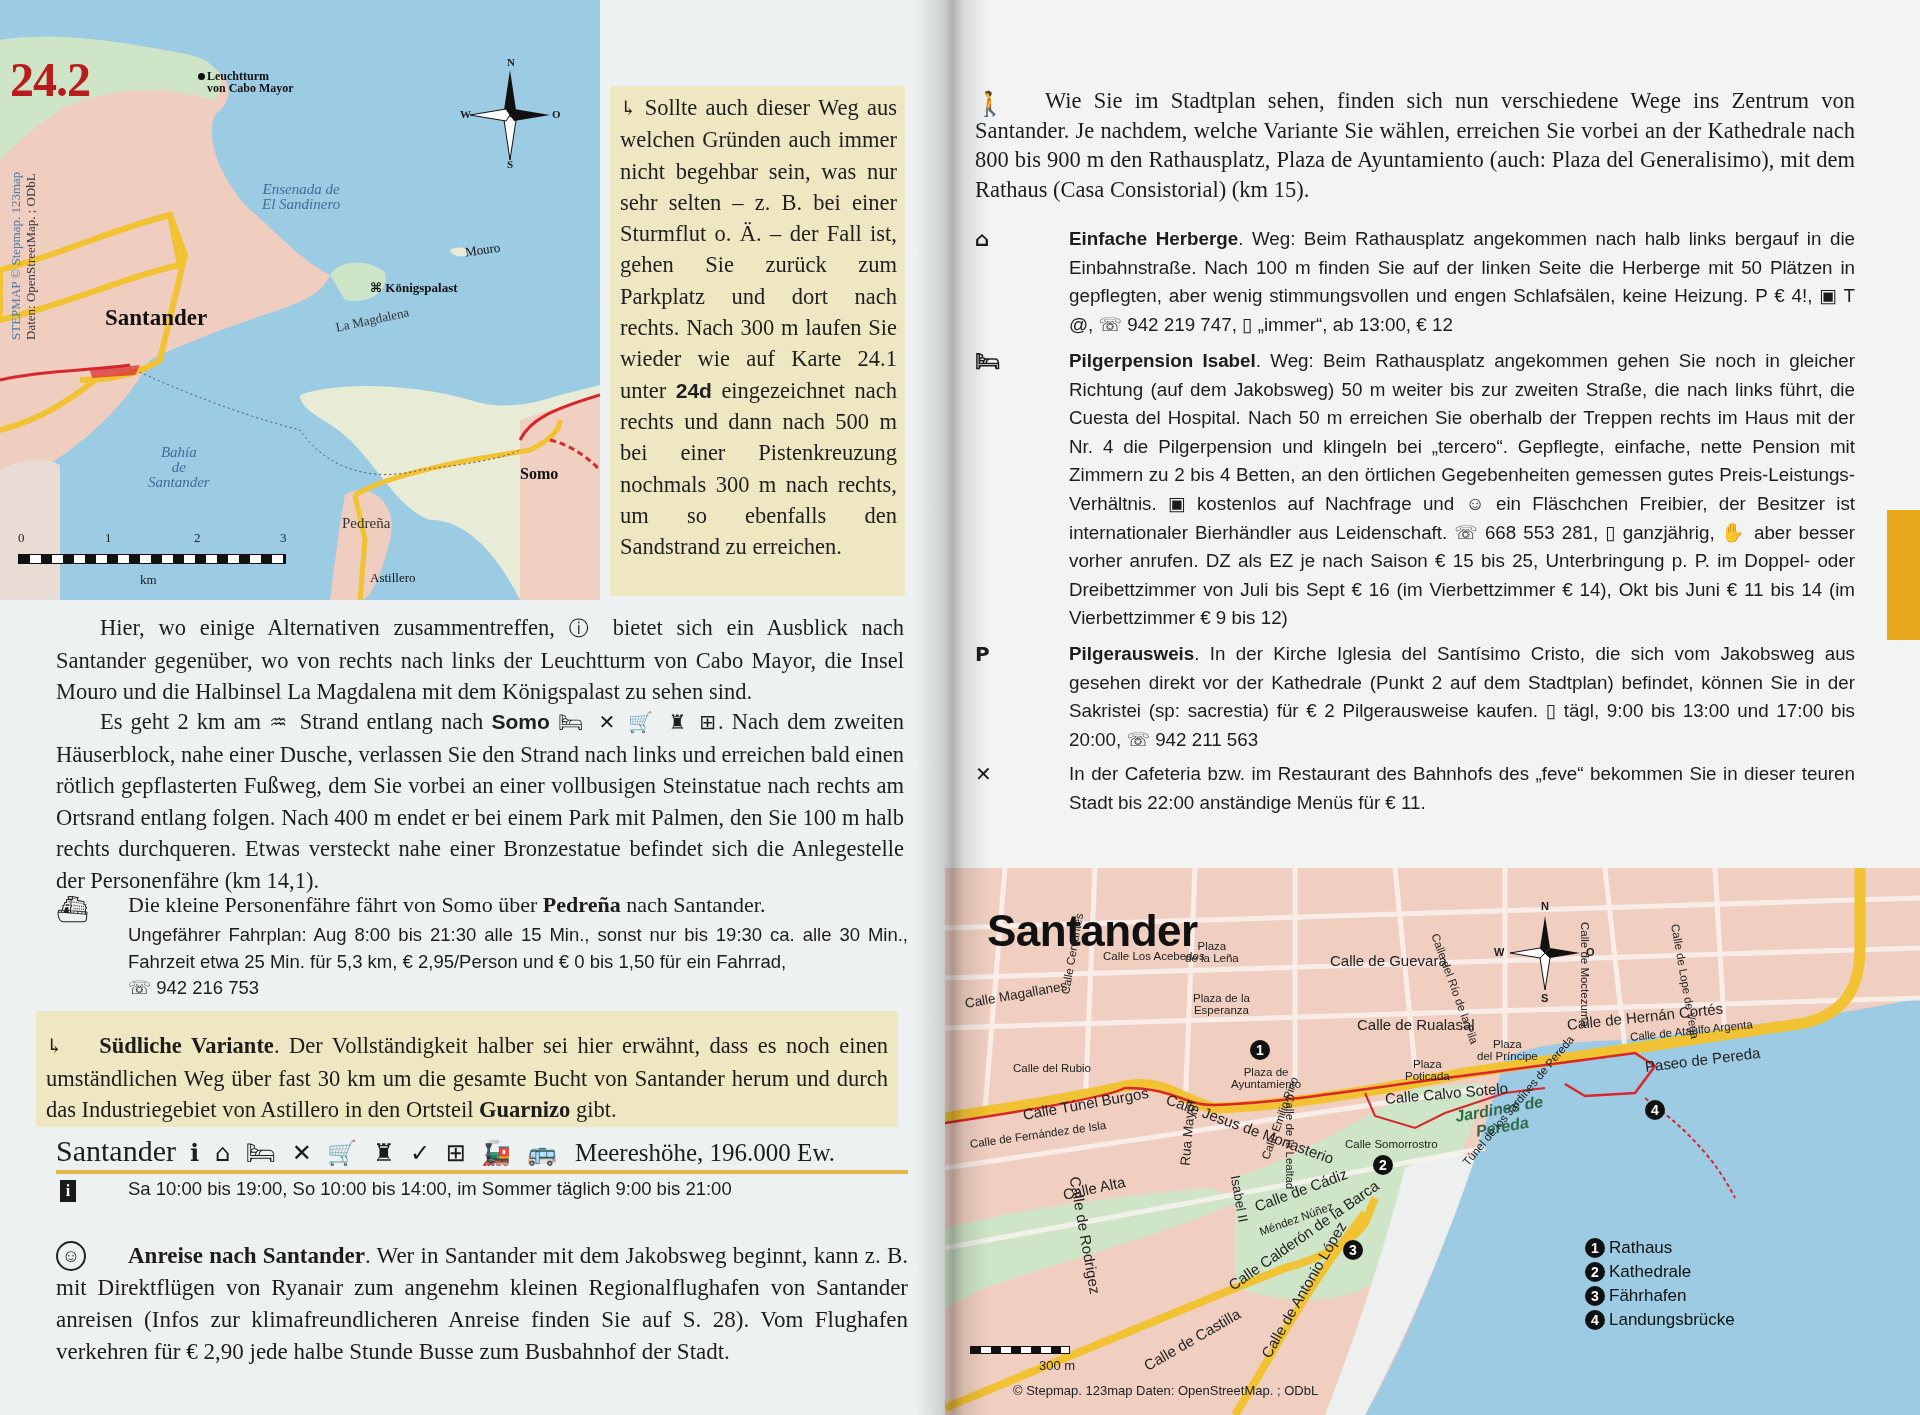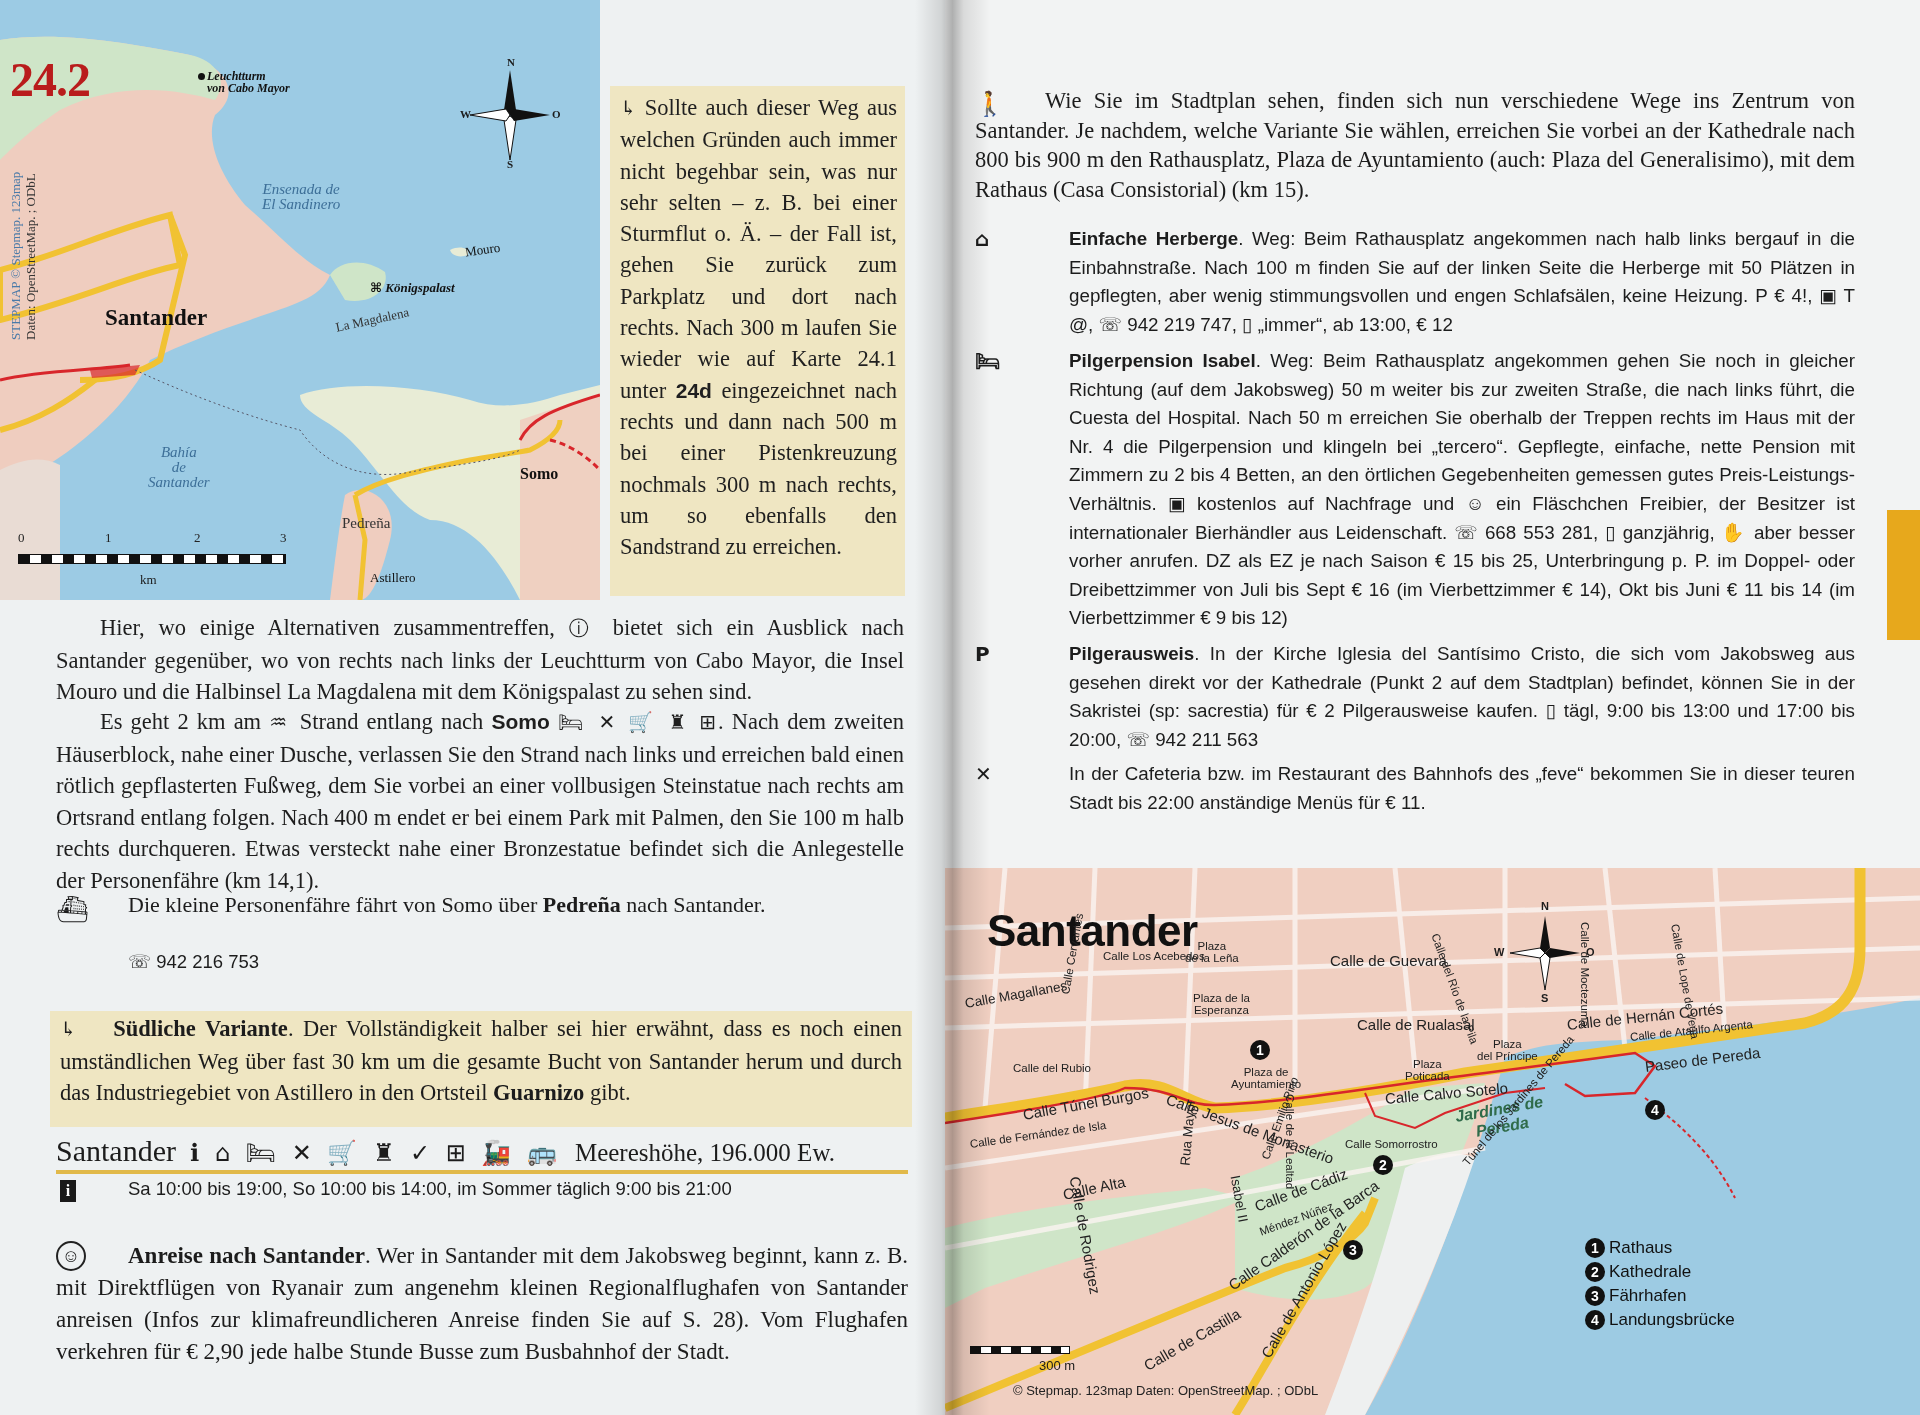--- a/index.html
+++ b/index.html
@@ -11,21 +11,21 @@
   .page-right { left: 945px; width: 975px; background: #f2f3f3; }
   .gutter { position: absolute; left: 915px; top: 0; width: 75px; height: 1415px;
     background: linear-gradient(90deg, rgba(0,0,0,0) 0%, rgba(0,0,0,0.12) 35%, rgba(0,0,0,0.28) 50%, rgba(0,0,0,0.10) 65%, rgba(0,0,0,0) 100%); z-index: 20; pointer-events: none; }
 
   
   .map-overview { position: absolute; left: 0; top: 0; width: 600px; height: 600px; background: #9ccbe4; overflow: hidden; }
   .map-overview svg { position: absolute; left: 0; top: 0; }
   .map-num { position: absolute; left: 10px; top: 52px; font-size: 48px; font-weight: bold; letter-spacing: -1px; color: #b91c1c; }
   .map-label { position: absolute; font-size: 13px; color: #111; white-space: nowrap; }
   .map-label.bold { font-weight: bold; }
-  .map-label.italic { font-style: italic; }
+  .map-label.italic { }
   .map-label.water { color: #3d6f98; font-style: italic; font-size: 15px; line-height: 15px; text-align: center; }
   .map-label.city { font-size: 23px; font-weight: bold; }
   .map-label.town { font-size: 16px; font-weight: bold; }
   .map-label.place { font-size: 15px; color: #333; }
   .credit-vert { position: absolute; left: 8px; top: 340px; transform: rotate(-90deg); transform-origin: left top; font-size: 13px; color: #333; white-space: nowrap; line-height: 15px; }
   .credit-vert .stepmap { color: #4a7aa8; }
   .compass { position: absolute; }
   .compass .c-lbl { position: absolute; font-size: 11px; font-weight: bold; }
   .scalebar { position: absolute; left: 18px; top: 530px; }
   .scalebar .ticks { position: absolute; left: 0; top: 0; width: 280px; height: 16px; }
@@ -45,21 +45,21 @@
   .body-text { position: absolute; font-size: 22.5px; line-height: 31.5px; text-align: justify; color: #1e1e1e; }
   .indent { text-indent: 44px; }
   .b { font-weight: bold; }
   .icons-inline { font-family: "DejaVu Sans", sans-serif; font-size: 20px; letter-spacing: 2px; }
 
   .ferry-block { position: absolute; left: 56px; top: 890px; width: 850px; }
   .ferry-block .ico { position: absolute; left: 0; top: 4px; font-size: 26px; }
   .ferry-block .lead { position: absolute; left: 72px; top: 0; font-size: 22px; line-height: 30px; }
   .ferry-block .small { position: absolute; left: 72px; top: 32px; width: 780px; font-size: 18.5px; line-height: 26.5px; text-align: justify; }
 
-  .variant-box { position: absolute; left: 50px; top: 1011px; width: 862px; height: 116px; background: #efe6c2; padding: 2px 10px 0 10px; }
+  .variant-box { position: absolute; left: 36px; top: 1011px; width: 862px; height: 116px; background: #efe6c2; padding: 19px 10px 0 10px; }
   .variant-box p { font-size: 22.5px; line-height: 31.5px; text-align: justify; }
 
   .city-head { position: absolute; left: 56px; top: 1132px; width: 852px; height: 42px; border-bottom: 4px solid #e1b94a; display: flex; align-items: flex-end; gap: 14px; padding-bottom: 2px; }
   .city-head .name { font-size: 30px; line-height: 34px; }
   .city-head .icons { font-family: "DejaVu Sans", sans-serif; font-size: 24px; letter-spacing: 4px; line-height: 30px; }
   .city-head .meta { font-size: 25px; line-height: 30px; }
 
   .info-block { position: absolute; left: 56px; top: 1174px; width: 850px; }
   .info-block .ico { position: absolute; left: 4px; top: 6px; width: 16px; height: 22px; background: #1a1a1a; color: #fff; font-weight: bold; font-size: 16px; text-align: center; line-height: 22px; font-family: "Liberation Serif", serif; }
   .info-block .txt { position: absolute; left: 72px; top: 0; width: 780px; font-size: 18.5px; line-height: 29px; }
@@ -186,21 +186,21 @@
     <span>Hier, wo einige Alternativen zusammentreffen, </span><span class="icons-inline">ⓘ</span><span> bietet sich ein Ausblick nach Santander gegenüber, wo von rechts nach links der Leuchtturm von Cabo Mayor, die Insel Mouro und die Halbinsel La Magdalena mit dem Königspalast zu sehen sind.</span>
   </p>
 
   <p class="body-text indent" style="left:56px;top:706px;width:848px;">
     <span>Es geht 2 km am </span><span class="icons-inline">♒</span><span> Strand entlang nach </span><span class="b sans-n" style="font-size:21px;">Somo</span> <span class="icons-inline">🛏 ✕ 🛒 ♜ ⊞</span><span>. Nach dem zweiten Häuserblock, nahe einer Dusche, verlassen Sie den Strand nach links und erreichen bald einen rötlich gepflasterten Fußweg, dem Sie vorbei an einer vollbusigen Steinstatue nach rechts am Ortsrand entlang folgen. Nach 400 m endet er bei einem Park mit Palmen, den Sie 100 m halb rechts durchqueren. Etwas versteckt nahe einer Bronzestatue befindet sich die Anlegestelle der Personenfähre (km 14,1).</span>
   </p>
 
   <div class="ferry-block">
     <span class="ico">⛴</span>
     <div class="lead"><span>Die kleine Personenfähre fährt von Somo über </span><span class="b">Pedreña</span><span> nach Santander.</span></div>
-    <div class="small sans-n"><br><span>☏ 942 216 753</span></div>
+    <div class="small sans-n"><span>Ungefährer Fahrplan: Aug 8:00 bis 21:30 alle 15 Min., sonst nur bis 19:30 ca. alle 30 Min., Fahrzeit etwa 25 Min. für 5,3 km, € 2,95/Person und € 0 bis 1,50 für ein Fahrrad,</span><br><span>☏ 942 216 753</span></div>
   </div>
 
   <div class="variant-box">
     <p><span class="glyph-arrow">↳</span>&nbsp;&nbsp;&nbsp;<span class="b">Südliche Variante</span><span>. Der Vollständigkeit halber sei hier erwähnt, dass es noch einen umständlichen Weg über fast 30 km um die gesamte Bucht von Santander herum und durch das Industriegebiet von Astillero in den Ortsteil </span><span class="b">Guarnizo</span><span> gibt.</span></p>
   </div>
 
   <div class="city-head">
     <span class="name">Santander</span>
     <span class="icons">ℹ ⌂ 🛏 ✕ 🛒 ♜ ✓ ⊞ 🚂 🚌</span>
     <span class="meta">Meereshöhe, 196.000 Ew.</span>

